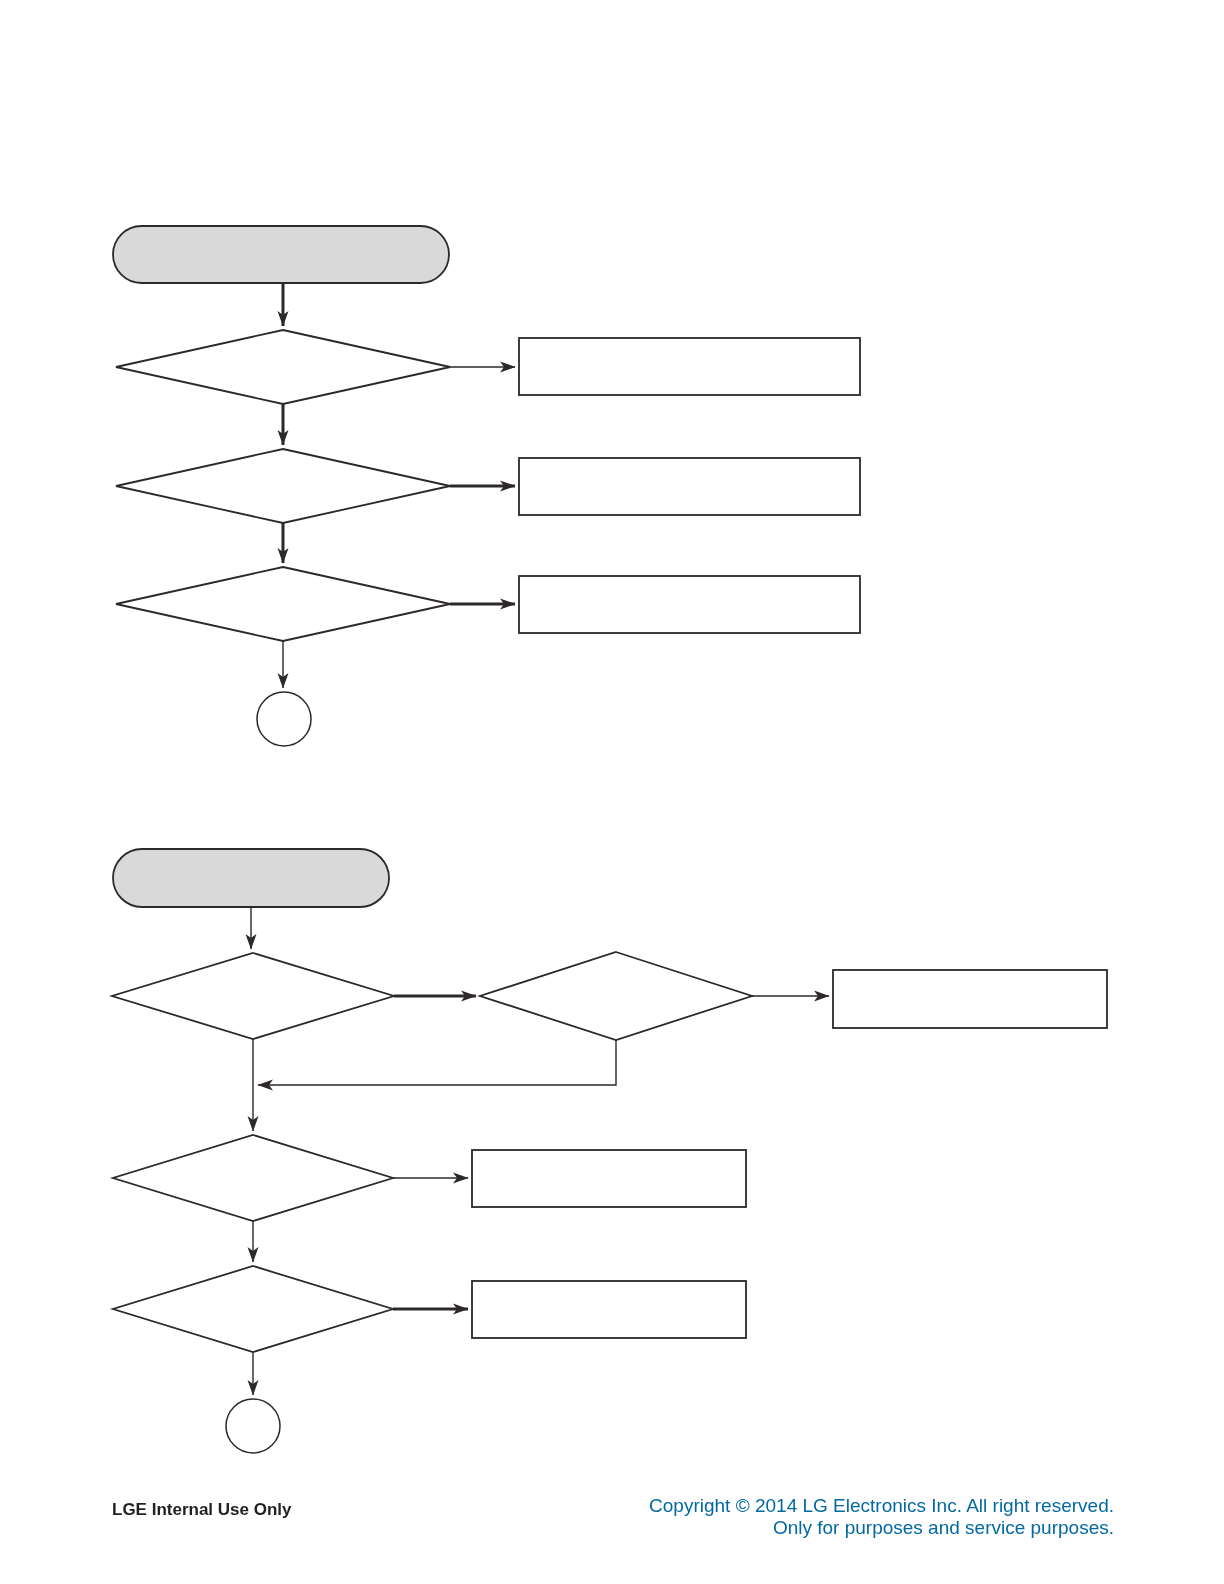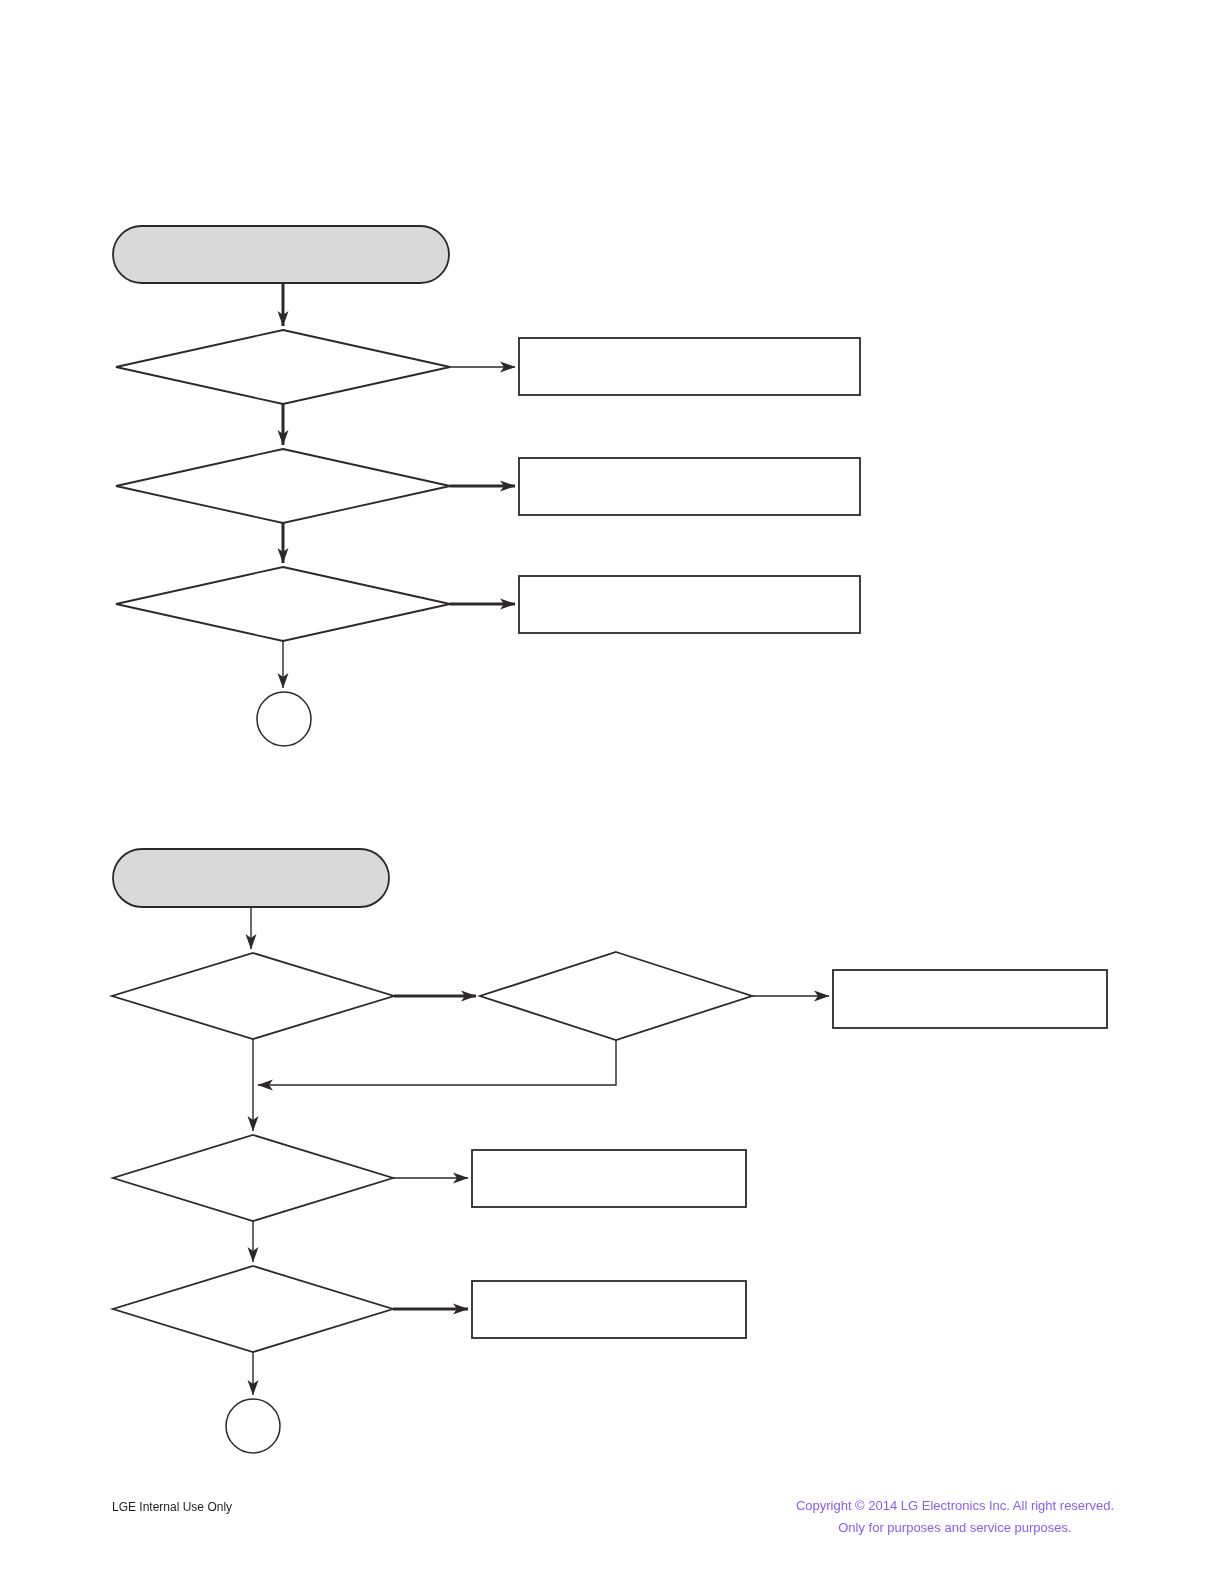--- a/index.html
+++ b/index.html
@@ -14,25 +14,25 @@
     font-family:"Liberation Sans", sans-serif;
   }
   svg.canvas{position:absolute;left:0;top:0;}
   .shape{fill:#ffffff;stroke:var(--line);stroke-width:1.8px;}
   .terminator{fill:var(--terminator-fill);}
   .flow{fill:none;stroke:var(--line);stroke-width:1.4px;}
   .thick{stroke-width:3px;}
   marker path{fill:var(--line);stroke:none;}
   .footer-left{
     position:absolute;left:112px;top:1500px;
-    font-size:12px;color:#231f20;white-space:nowrap;
+    font-size:17px;color:#231f20;white-space:nowrap;font-weight:bold;
   }
   .footer-right{
     position:absolute;right:110px;top:1495px;
-    font-size:13px;line-height:22px;color:#8b5cf6;text-align:center;white-space:nowrap;
+    font-size:19px;line-height:22px;color:#0369a1;text-align:right;white-space:nowrap;
   }
 </style>
 </head>
 <body>
 
 <div class="page">
 
   <svg class="canvas" width="1224" height="1584" viewBox="0 0 1224 1584">
     <defs>
       <marker id="arrowhead" markerUnits="userSpaceOnUse" markerWidth="17" markerHeight="13" refX="15.5" refY="6" orient="auto">

